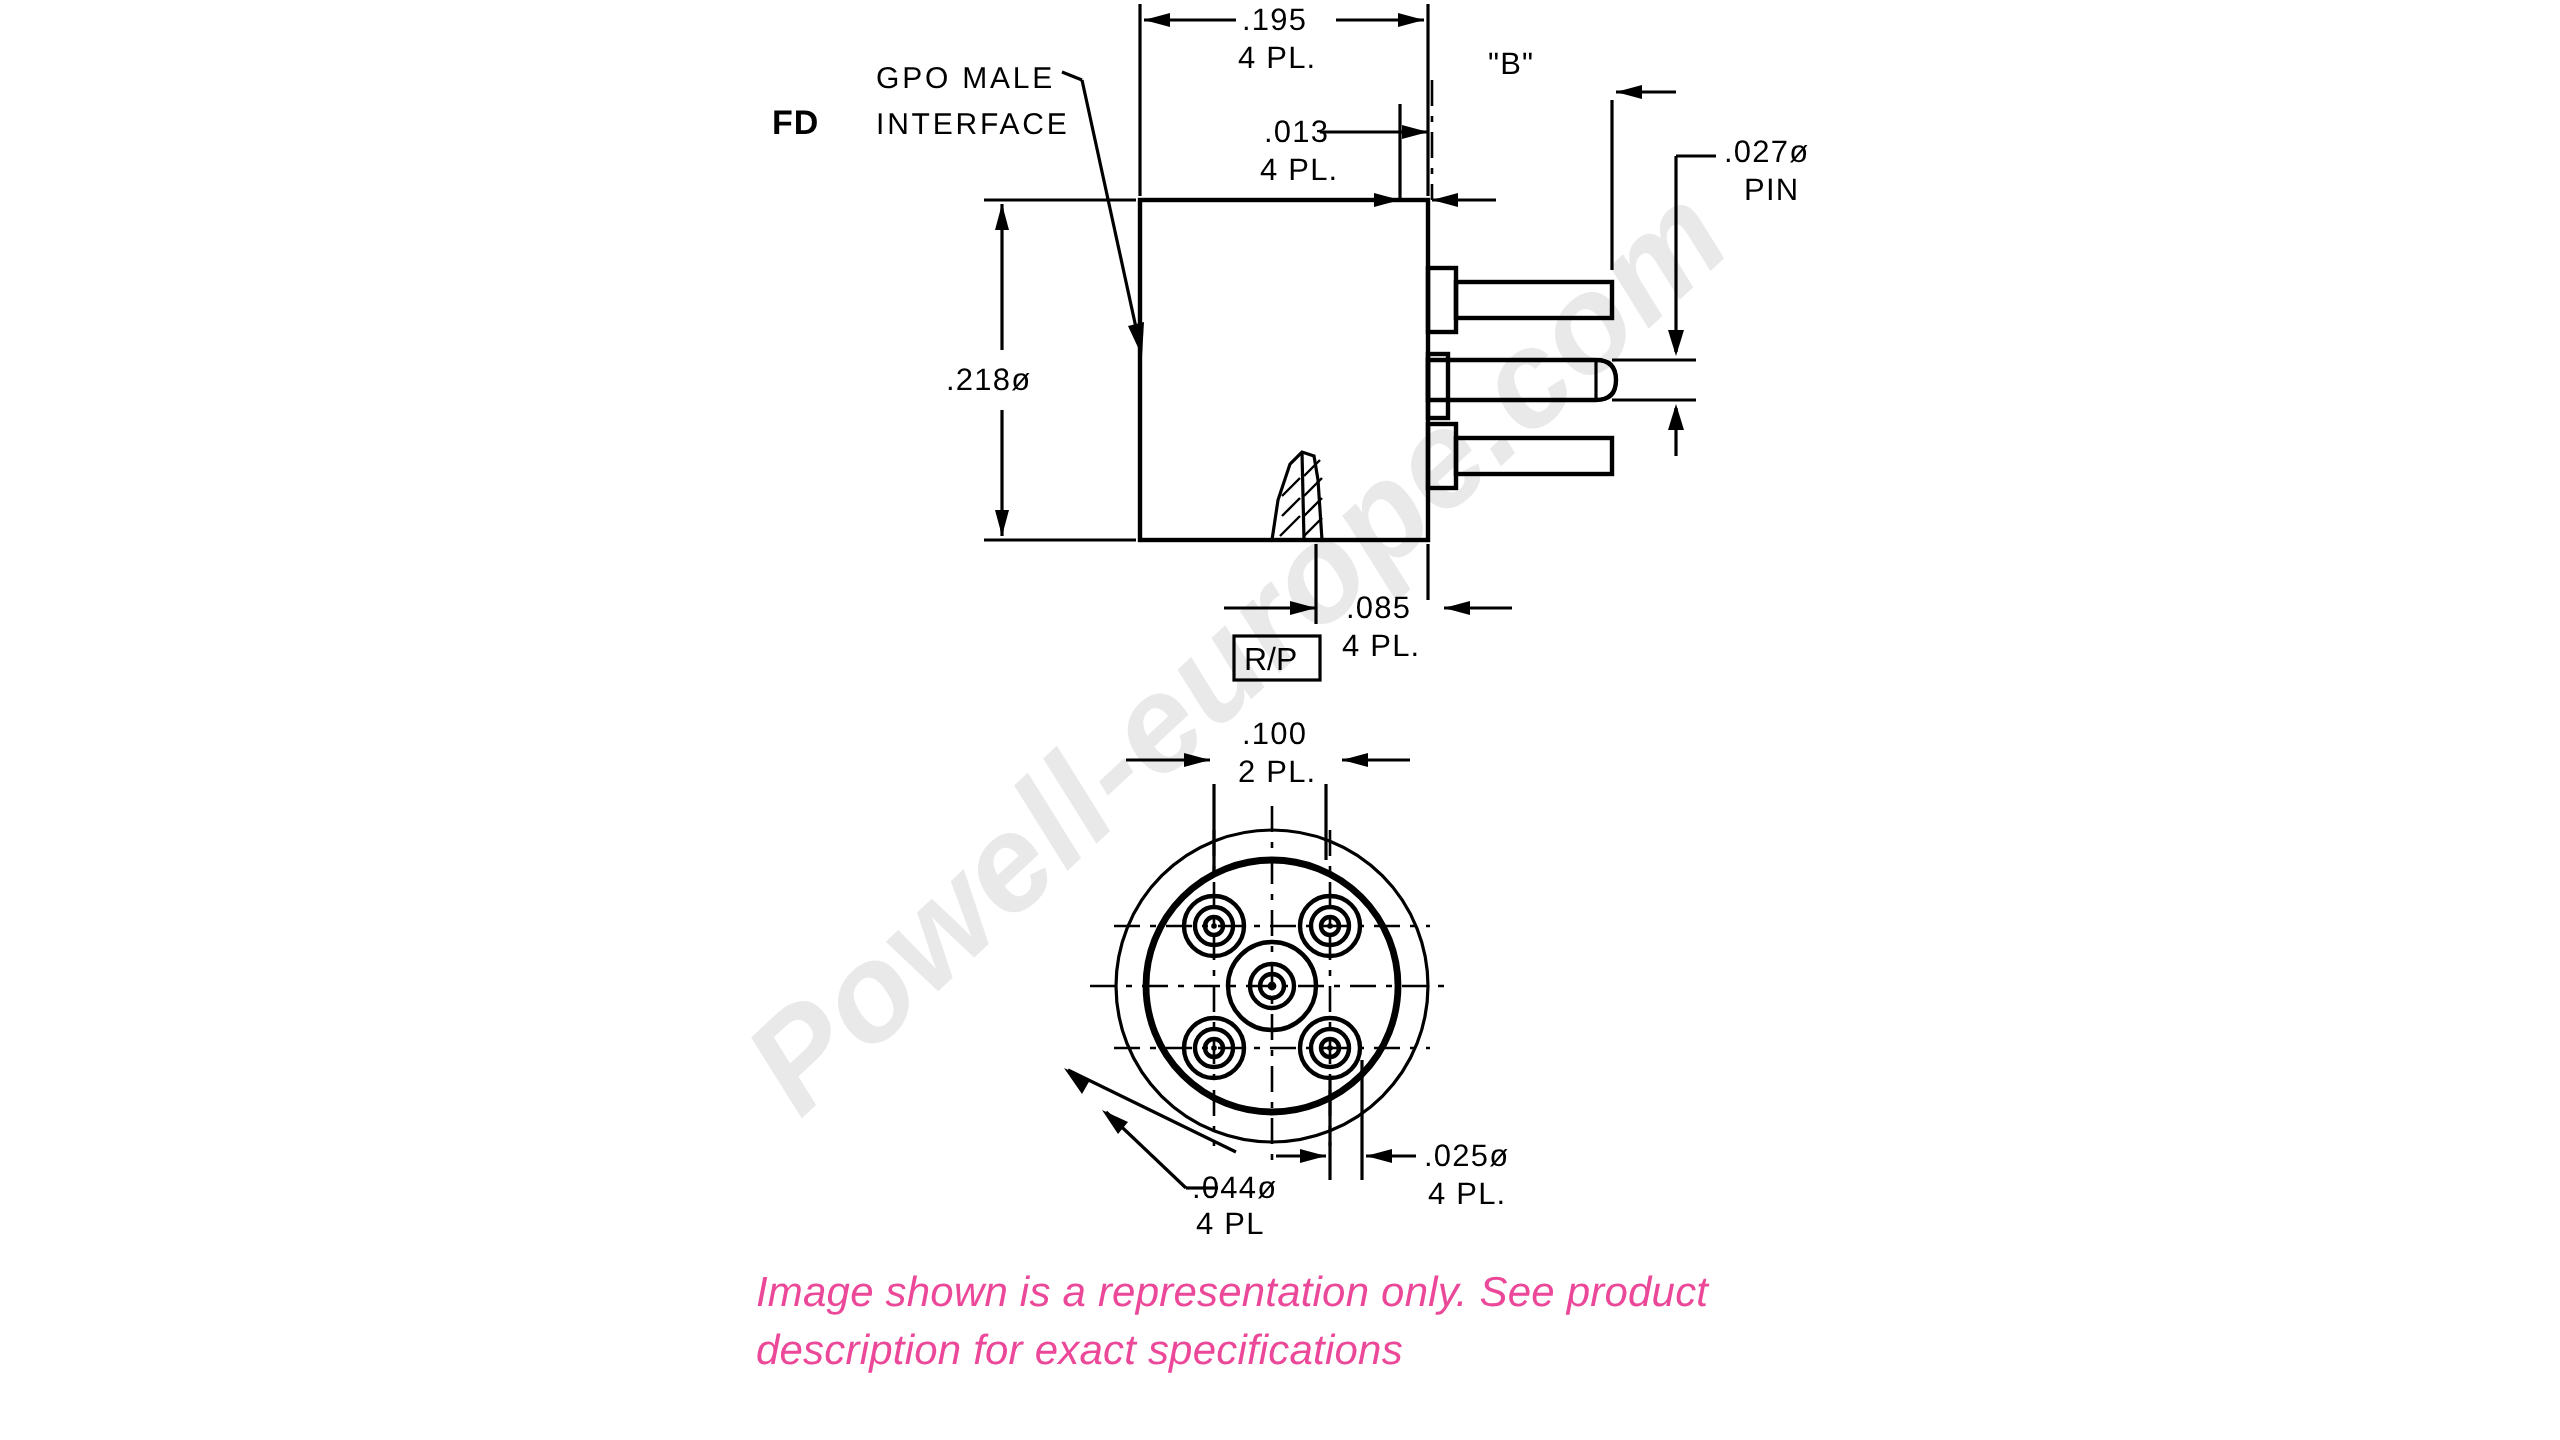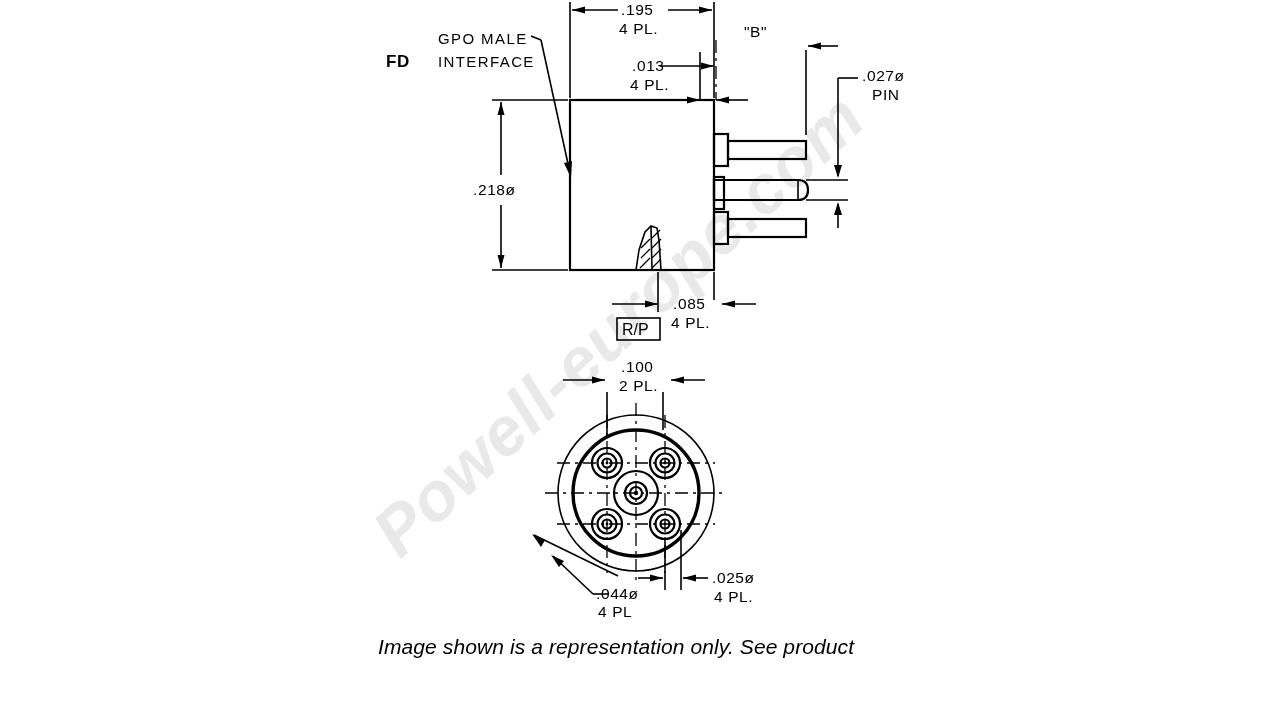--- a/index.html
+++ b/index.html
@@ -24,21 +24,21 @@
   }
   .caption {
     position: absolute;
     left: 378px;
     top: 632px;
     width: 560px;
     font-family: "Liberation Sans", sans-serif;
     font-style: italic;
     font-size: 21px;
     line-height: 29px;
-    color: #000000;
+    color: #ec4899;
     letter-spacing: 0.1px;
   }
   .dimtext {
     font-family: "Liberation Sans", sans-serif;
     font-size: 15.5px;
     fill: #000000;
     letter-spacing: 0.6px;
   }
   .labeltext {
     font-family: "Liberation Sans", sans-serif;
@@ -274,15 +274,16 @@
         <path class="ln thin" d="M 683 578 L 708 578"></path>
         <path d="M 683 578 L 696 574.5 L 696 581.5 Z" fill="#000"></path>
         <text class="dimtext" x="712" y="583">.025ø</text>
         <text class="dimtext" x="714" y="602">4 PL.</text>
       </g>
     </g>
   </svg>
 
   <div class="caption">
     <div>Image shown is a representation only. See product</div>
+    <div>description for exact specifications</div>
   </div>
 
 </div>
 
 </body></html>

